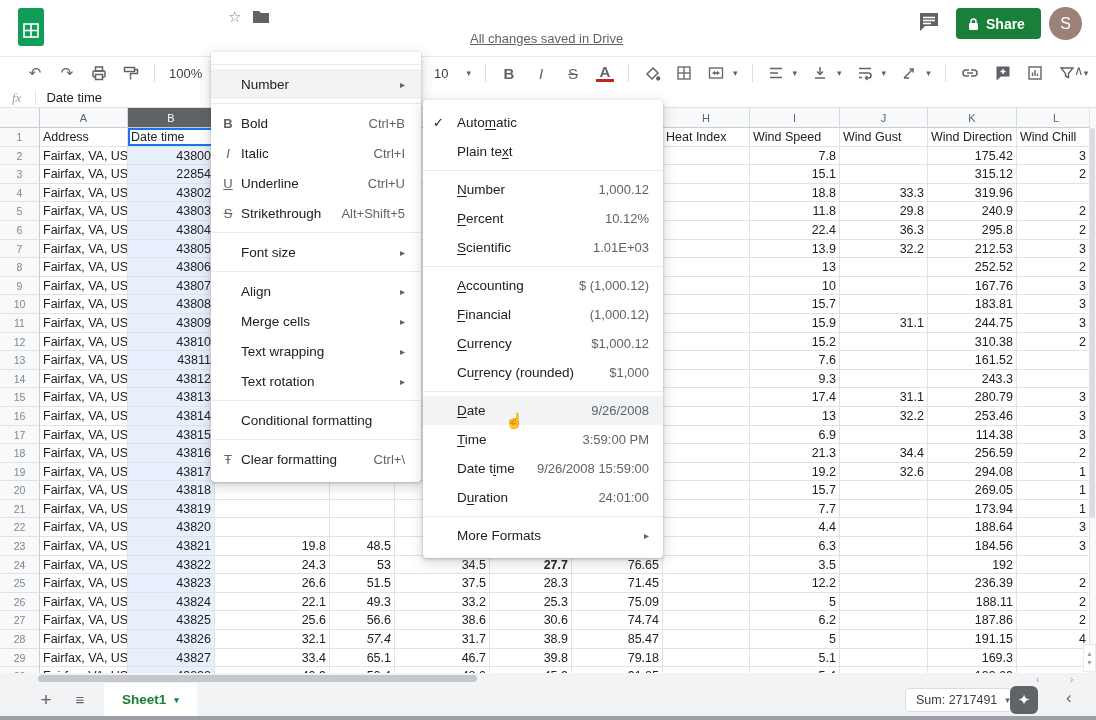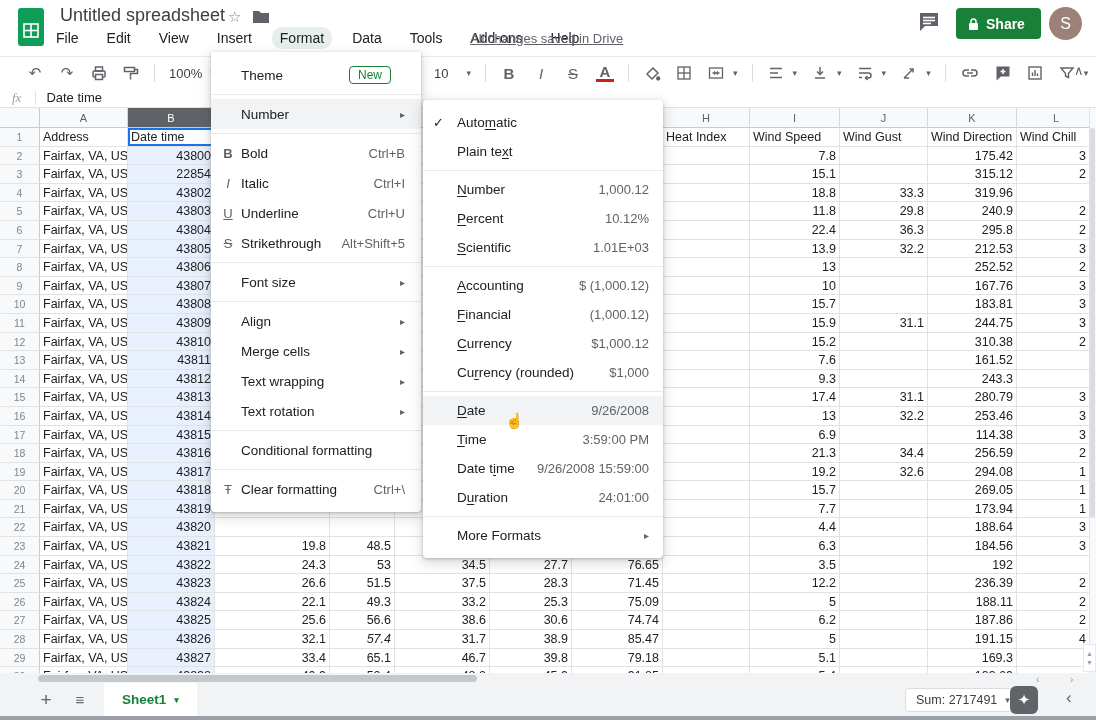--- a/index.html
+++ b/index.html
@@ -110,36 +110,24 @@
 
 <div id="app">
 
   <div class="titlebar">
     <svg class="logo" viewBox="0 0 28 40">
       <rect x="1" y="1" width="26" height="38" rx="3" fill="#0f9d58"></rect>
       <rect x="7" y="17" width="14" height="13" fill="none" stroke="#fff" stroke-width="1.6"></rect>
       <line x1="7" y1="23.5" x2="21" y2="23.5" stroke="#fff" stroke-width="1.6"></line>
       <line x1="14" y1="17" x2="14" y2="30" stroke="#fff" stroke-width="1.6"></line>
     </svg>
-    <span class="doc-title">Untitled spreadsheet</span>
     <span class="star">☆</span>
     <svg class="folder" width="18" height="16" viewBox="0 0 18 16">
       <path d="M1 2h6l2 2h8v10H1z" fill="#5f6368"></path>
     </svg>
-    <div class="menubar" id="menubar">
-        <span class="mitem">File</span>
-        <span class="mitem">Edit</span>
-        <span class="mitem">View</span>
-        <span class="mitem">Insert</span>
-        <span class="mitem active">Format</span>
-        <span class="mitem">Data</span>
-        <span class="mitem">Tools</span>
-        <span class="mitem">Add-ons</span>
-        <span class="mitem">Help</span>
-      </div>
     <span class="saved">All changes saved in Drive</span>
     <svg class="comment-btn" width="22" height="22" viewBox="0 0 22 22">
       <path d="M2 2h18v13H7l-5 5z" fill="#5f6368"></path>
       <line x1="5" y1="6.5" x2="17" y2="6.5" stroke="#fff" stroke-width="1.6"></line>
       <line x1="5" y1="9.5" x2="17" y2="9.5" stroke="#fff" stroke-width="1.6"></line>
       <line x1="5" y1="12.5" x2="13" y2="12.5" stroke="#fff" stroke-width="1.6"></line>
     </svg>
     <div class="share-btn">
       <svg width="11" height="14" viewBox="0 0 11 14">
         <rect x="1" y="6" width="9" height="7" rx="1" fill="#fff"></rect>
@@ -612,21 +600,21 @@
         <div class="gcell num" style="width: 89px;">184.56</div>
         <div class="gcell clipL" style="width: 79px;">3</div>
       </div>
       <div class="grow">
         <div class="gut">24</div>
         <div class="gcell" style="width: 88px;">Fairfax, VA, US</div>
         <div class="gcell num colB" style="width: 87px;">43822</div>
         <div class="gcell num" style="width: 115px;">24.3</div>
         <div class="gcell num" style="width: 65px;">53</div>
         <div class="gcell num" style="width: 95px;">34.5</div>
-        <div class="gcell num" style="width: 82px;">27.7</div>
+        <div class="gcell num" style="width: 82px; font-weight: bold;">27.7</div>
         <div class="gcell num" style="width: 91px;">76.65</div>
         <div class="gcell num" style="width: 87px;"></div>
         <div class="gcell num" style="width: 90px;">3.5</div>
         <div class="gcell num" style="width: 88px;"></div>
         <div class="gcell num" style="width: 89px;">192</div>
         <div class="gcell clipL" style="width: 79px;"></div>
       </div>
       <div class="grow">
         <div class="gut">25</div>
         <div class="gcell" style="width: 88px;">Fairfax, VA, US</div>
@@ -741,24 +729,20 @@
     <span>Sum: 2717491</span>
     <span class="caret" style="margin:0;">▾</span>
   </div>
   <div class="explore">
     <span>✦</span>
   </div>
   <span class="sb-collapse">‹</span>
   <div class="bottomstrip"></div>
 
   <div class="menu" id="format-menu">
-      <div class="mi">
-        <span class="lbl">Theme</span>
-        <span class="badge">New</span>
-      </div>
       <div class="msep"></div>
       <div class="mi hl">
         <span class="lbl">Number</span>
         <span class="arr">▸</span>
       </div>
       <div class="msep"></div>
       <div class="mi">
         <span class="ic bold-i">B</span>
         <span class="lbl">Bold</span>
         <span class="sc">Ctrl+B</span>

